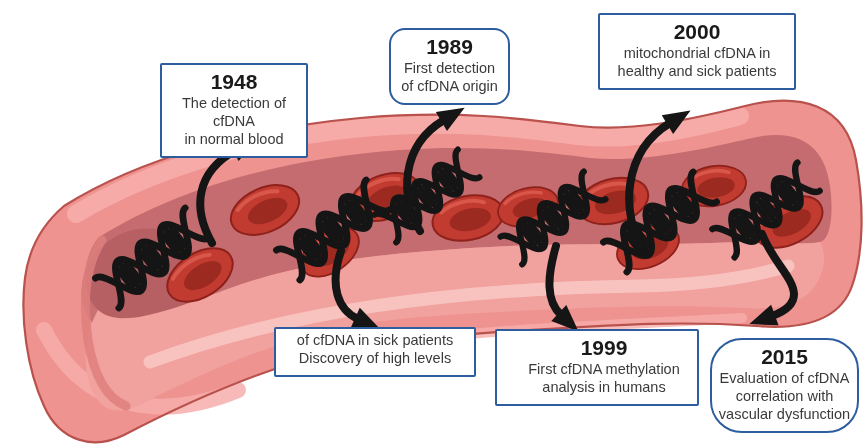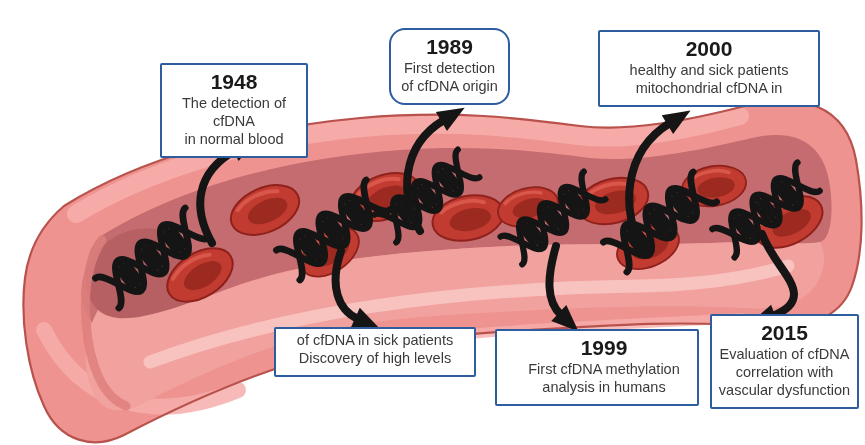--- a/index.html
+++ b/index.html
@@ -105,37 +105,37 @@
     <div class="event-line">The detection of cfDNA</div>
     <div class="event-line">in normal blood</div>
   </div>
 
   <div class="event-box" style="left:389px;top:28px;width:121px;border-radius:16px;">
     <div class="event-year">1989</div>
     <div class="event-line">First detection</div>
     <div class="event-line">of cfDNA origin</div>
   </div>
 
-  <div class="event-box" style="left:598px;top:30px;width:222px;">
+  <div class="event-box" style="left:598px;top:13px;width:198px;">
     <div class="event-year">2000</div>
+    <div class="event-line">mitochondrial cfDNA in</div>
     <div class="event-line">healthy and sick patients</div>
-    <div class="event-line">mitochondrial cfDNA in</div>
   </div>
 
   <div class="event-box" style="left:274px;top:327px;width:202px;">
     <div class="event-line">of cfDNA in sick patients</div>
     <div class="event-line">Discovery of high levels</div>
   </div>
 
   <div class="event-box" style="left:495px;top:329px;width:204px;padding-left:20px;">
     <div class="event-year">1999</div>
     <div class="event-line">First cfDNA methylation</div>
     <div class="event-line">analysis in humans</div>
   </div>
 
-  <div class="event-box" style="left:710px;top:314px;width:149px;">
+  <div class="event-box" style="left:710px;top:338px;width:149px;border-radius:32px;">
     <div class="event-year">2015</div>
     <div class="event-line">Evaluation of cfDNA</div>
     <div class="event-line">correlation with</div>
     <div class="event-line">vascular dysfunction</div>
   </div>
 
 </div>
 
 </body></html>

